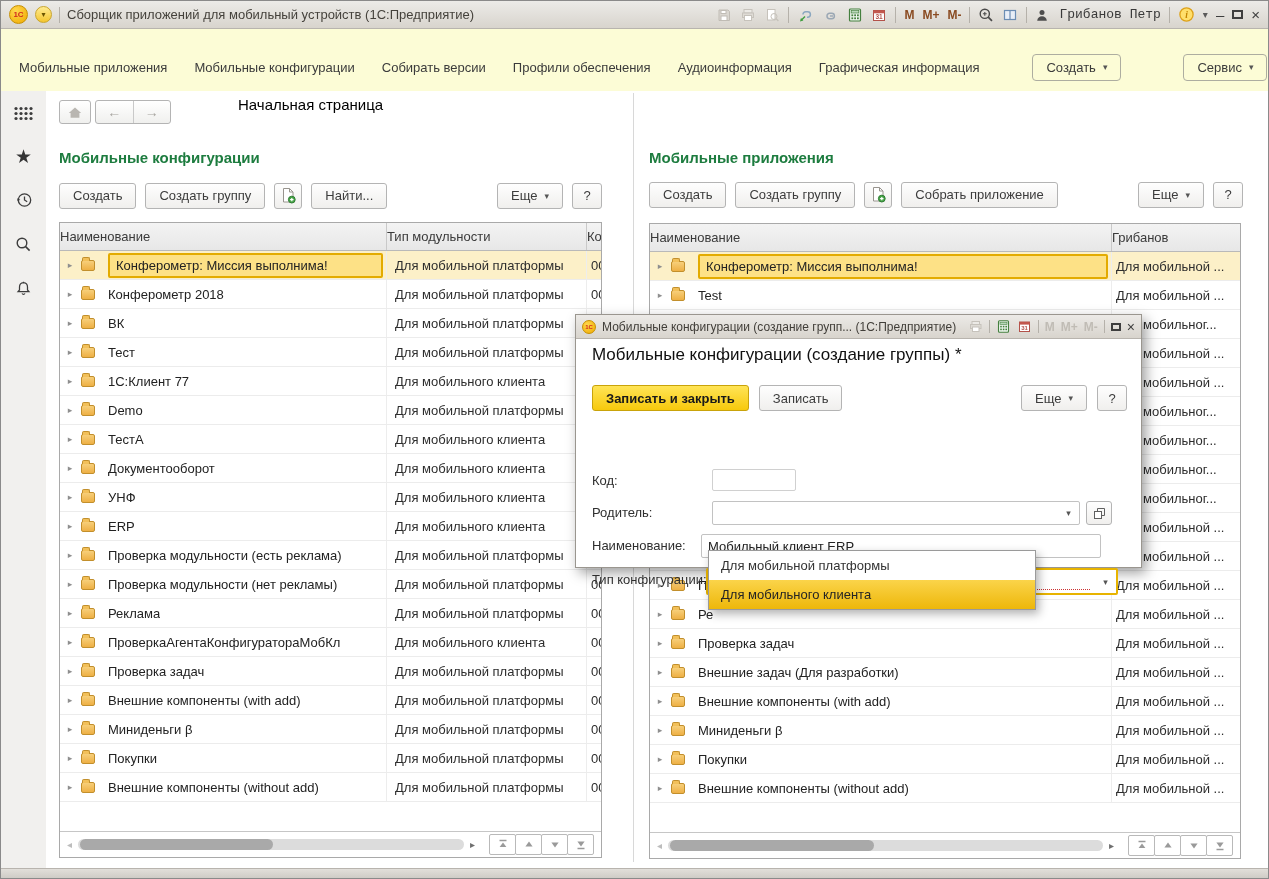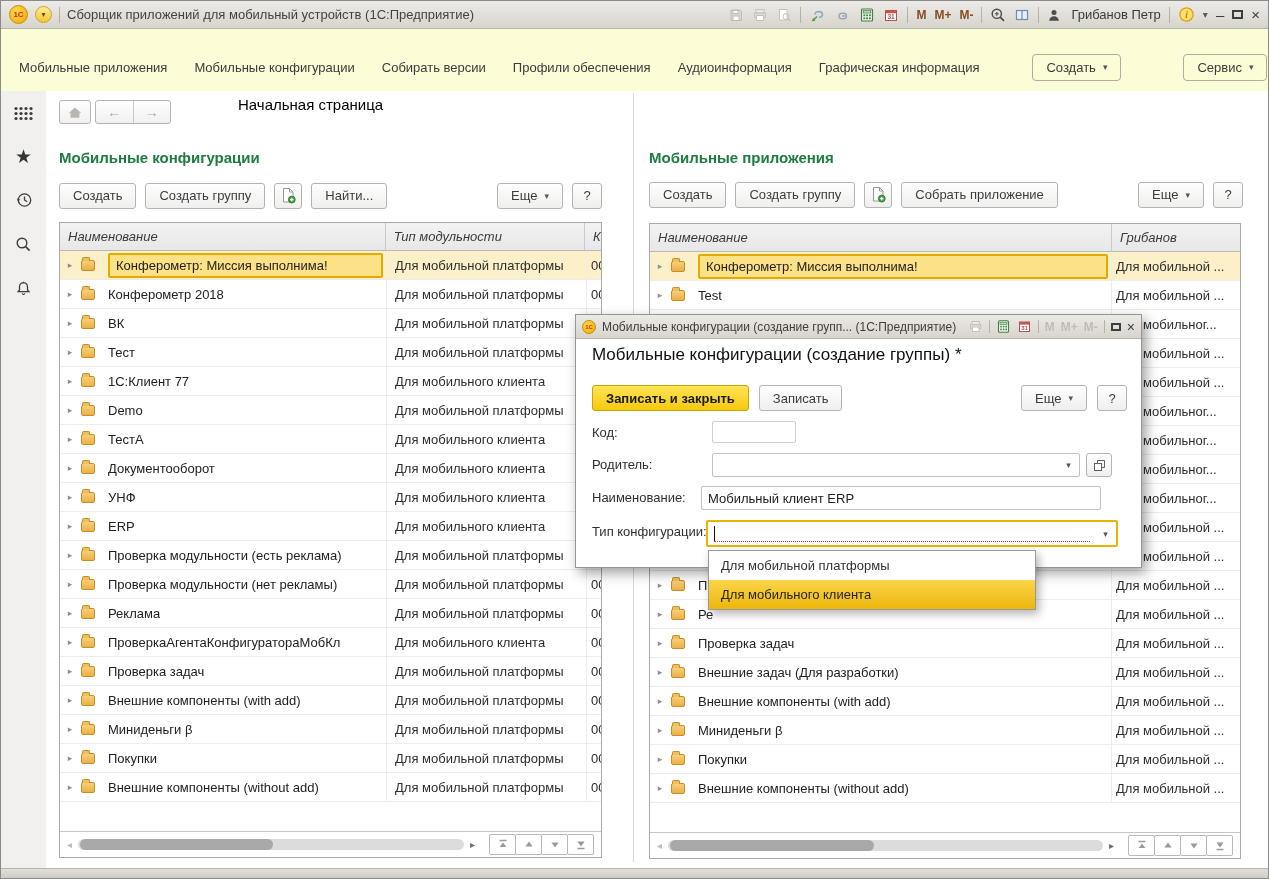--- a/index.html
+++ b/index.html
@@ -14,21 +14,21 @@
   .logo1c { width:19px; height:19px; border-radius:50%; background:radial-gradient(circle at 35% 30%,#ffd84d,#efa900);
     border:1px solid #c78f00; color:#d22b1e; font-weight:bold; font-size:8px;
     display:flex; align-items:center; justify-content:center; flex:none; }
   .menucircle { width:17px; height:17px; border-radius:50%; background:linear-gradient(#ffeb92,#f4c62e);
     border:1px solid #c9a52d; color:#6b5500; font-size:8px; display:flex; align-items:center; justify-content:center; flex:none; }
   .vsep { width:1px; height:16px; background:#b5b1aa; flex:none; }
   .wtitle { color:#45423c; font-size:13px; white-space:nowrap; overflow:hidden; }
   .tb-right { margin-left:auto; display:flex; align-items:center; gap:8px; }
   .mbtn { font-weight:bold; font-size:12px; color:#8a4b22; }
   .mbtn.dis { color:#c0bcb5; }
-  .username { color:#3a3a3a; font-size:13px; margin-left:2px; }
+  .username { color:#3a3a3a; font-size:13px; margin-left:2px;font-family:Liberation Mono, monospace; }
   .wctl { font-size:15px; color:#3e3e3e; line-height:1; }
   .maxbox { width:11px; height:9px; border:2px solid #3e3e3e; }
   .chev { font-size:10px; color:#5a5a5a; }
 
   
   .menubar { position:absolute; left:0; top:28px; right:0; height:62px; background:#fcfcd6;
     display:flex; align-items:center; padding:14px 0 0 18px; }
   .menuitem { color:#3b3b3b; margin-right:27px; white-space:nowrap; cursor:default; }
   .menu-btn { display:inline-flex; align-items:center; height:27px; padding:0 13px; border:1px solid #adada0;
     border-radius:4px; color:#3b3b3b; background:transparent; }
@@ -57,22 +57,22 @@
   .iconbtn { width:28px; padding:0; }
   .helpbtn { width:30px; padding:0; }
   .spacer { margin-left:auto; }
   .btn-primary { background:linear-gradient(#ffe456,#f7c90c); border-color:#c9a30a; font-weight:bold; color:#191919; }
 
   .splitter { position:absolute; left:632px; top:92px; width:1px; height:769px; background:#d8d8d8; }
 
   
   .tbl { position:absolute; border:1px solid #a9a9a9; background:#fff; overflow:hidden; }
   .thead { display:flex; height:28px; background:linear-gradient(#f3f3f3,#e7e7e7); border-bottom:1px solid #b9b9b9; }
-  .th { display:flex; align-items:center; padding:0 8px; color:#3a3a3a; border-right:1px solid #c9c9c9;
-    overflow:hidden; white-space:nowrap;font-style:italic; }
+  .th { display:flex; align-items:center; padding:0 0; color:#3a3a3a; border-right:1px solid #c9c9c9;
+    overflow:hidden; white-space:nowrap; }
   .th.last { border-right:none; flex:1; }
   .tbody { position:relative; }
   .trow { height:29px; display:flex; align-items:stretch; border-bottom:1px solid #ececec; background:#fff; }
   .c { display:flex; align-items:center; border-right:1px solid #ededed; overflow:hidden; white-space:nowrap; }
   .ctext { padding:0 8px; color:#2d2d2d; }
   .c.last { border-right:none; flex:1; padding:0 4px; }
   .xar { width:12px; text-align:center; color:#8f8f8f; font-size:9px; flex:none; margin-left:4px; }
   .folder { width:14px; height:11px; background:linear-gradient(#f7cf7a,#eeb045); border:1px solid #c28f2c;
     border-radius:2px; position:relative; flex:none; margin-left:5px; }
   .folder::before { content:""; position:absolute; top:-4px; left:0; width:6px; height:3px; background:#f2c05a;
@@ -93,21 +93,21 @@
     align-items:center; justify-content:center; margin-left:-1px; border-radius:2px; }
 
   
   .dialog { position:absolute; left:574px; top:313px; width:567px; height:254px; background:#fff;
     border:1px solid #9a968f; box-shadow:4px 5px 12px rgba(0,0,0,.38); z-index:10; }
   .dlg-titlebar { height:24px; background:linear-gradient(#eceae7,#d8d4cd); border-bottom:1px solid #b8b4ae;
     display:flex; align-items:center; padding:0 6px; gap:6px; }
   .dlg-title { font-size:12px; color:#413e39; white-space:nowrap; overflow:hidden; flex:1; }
   .dlg-heading { position:absolute; left:16px; top:30px; font-size:17px; color:#101010; }
   .dlg-toolbar { position:absolute; left:16px; right:14px; top:70px; display:flex; align-items:center; gap:10px; }
-  .drow { position:absolute; left:0; right:0; height:26px; }
+  .drow { position:absolute; left:0; right:0; height:26px;margin-top:48px; }
   .dlabel { position:absolute; left:16px; top:4px; color:#2f2f2f; }
   .inp { position:absolute; top:0; height:24px; border:1px solid #c2c2c2; border-radius:2px; background:#fff;
     display:flex; align-items:center; padding:0 6px; color:#222; }
   .inp.focused { height:27px; border:2px solid #e8b400; }
   .ddseg { position:absolute; right:1px; top:1px; bottom:1px; width:19px; display:flex; align-items:center;
     justify-content:center; color:#555; font-size:9px; }
   .reddots { position:absolute; left:6px; right:26px; bottom:3px; border-bottom:1px dotted #cc3333; }
   .caretbar { position:absolute; left:6px; top:4px; bottom:4px; width:1px; background:#111; }
   .ddpop { position:absolute; left:707px; top:549px; width:328px; background:#fff; border:1px solid #9a9a9a;
     box-shadow:3px 4px 9px rgba(0,0,0,.3); z-index:20; }

